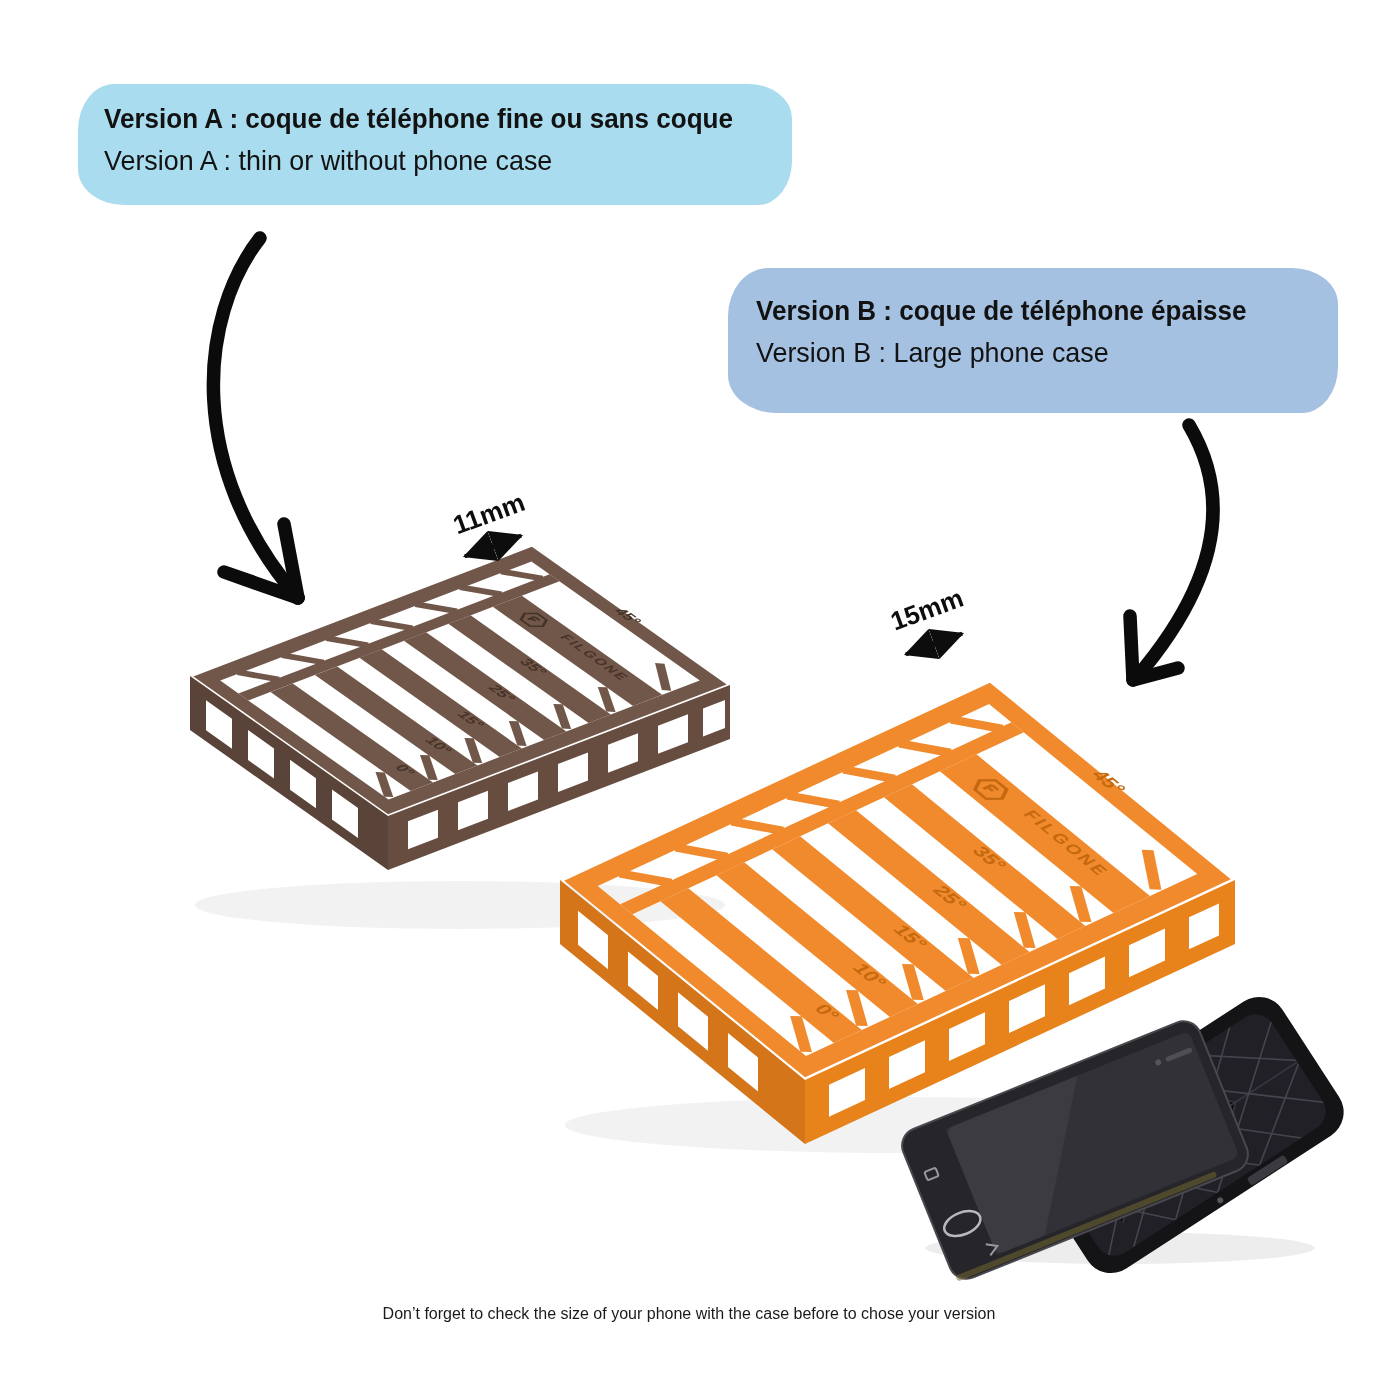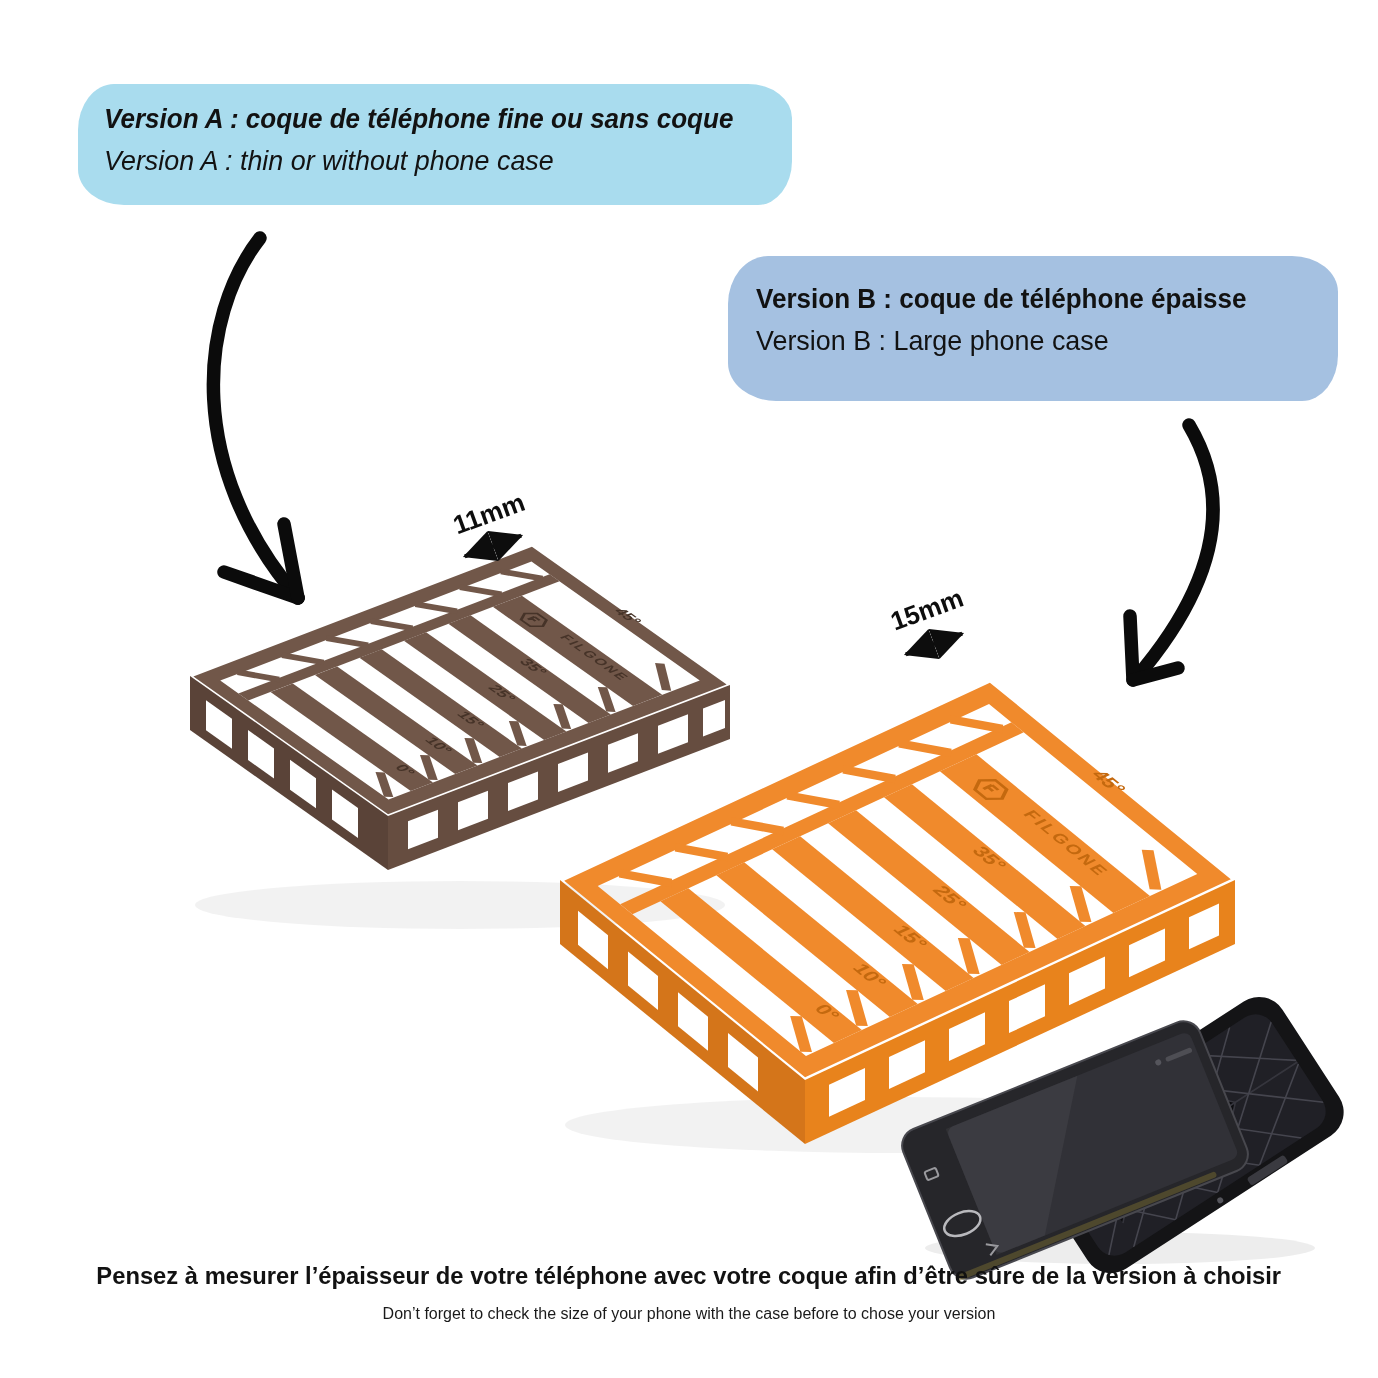--- a/index.html
+++ b/index.html
@@ -5,22 +5,22 @@
   html,body{margin:0;padding:0;background:#fff;}
   body{width:1378px;height:1378px;position:relative;overflow:hidden;
        font-family:"Liberation Sans",sans-serif;color:#121212;}
   .canvas{position:absolute;inset:0;width:1378px;height:1378px;}
   .bubble{position:absolute;box-sizing:border-box;}
   .bubble .t1{font-weight:bold;font-size:28px;white-space:nowrap;
               display:inline-block;transform:scaleX(.93);transform-origin:left center;line-height:1.5;}
   .bubble .t2{font-weight:400;font-size:28px;white-space:nowrap;
               display:inline-block;transform:scaleX(.96);transform-origin:left center;line-height:1.5;}
   .bubble-a{left:78px;top:84px;width:714px;height:121px;background:#a9dcee;
-            border-radius:36px 44px 34px 46px / 46px 34px 44px 36px;padding:14px 26px 0 26px;font-style:italic;}
-  .bubble-b{left:728px;top:256px;width:610px;height:145px;background:#a5c1e1;
+            border-radius:36px 44px 34px 46px / 46px 34px 44px 36px;padding:14px 26px 0 26px;}
+  .bubble-b{left:728px;top:268px;width:610px;height:145px;background:#a5c1e1;
             border-radius:40px 46px 36px 48px / 48px 36px 46px 38px;padding:22px 28px 0 28px;}
   .footer-line{position:absolute;left:0;width:1378px;text-align:center;z-index:5;}
   .footer-1{top:1262px;font-weight:bold;font-size:24.5px;}
   .footer-1 span{display:inline-block;transform:scaleX(.97);white-space:nowrap;}
   .footer-2{top:1305px;font-weight:400;font-size:16px;color:#1a1a1a;}
   svg.scene{position:absolute;inset:0;z-index:1;}
   .dim-text{font-size:26px;font-weight:600;fill:#0d0d0d;}
   .engraved{font-weight:600;}
 </style>
 </head>
@@ -198,18 +198,15 @@
         <polygon points="-112,-68 30,-68 -60,68 -112,68" fill="#ffffff" opacity="0.05"></polygon>
         <ellipse cx="-132" cy="26" rx="19" ry="11" fill="none" stroke="#b9b9bd" stroke-width="2.5"></ellipse>
         <rect x="-148" y="-36" width="12" height="9" rx="2" fill="none" stroke="#9a9a9e" stroke-width="2"></rect>
         <path d="M-118 54 l10 6 l-10 6" fill="none" stroke="#9a9a9e" stroke-width="2"></path>
         <rect x="118" y="-52" width="28" height="5" rx="2.5" fill="#4e4e54"></rect>
         <circle cx="110" cy="-50" r="3" fill="#55555c"></circle>
       </g>
     </g>
   </svg>
 
-  <div class="footer-line footer-1">
-    <span>Pensez à mesurer l’épaisseur de votre téléphone avec votre coque afin d’être sûre de la version à choisir</span>
-  </div>
   <div class="footer-line footer-2">Don’t forget to check the size of your phone with the case before to chose your version</div>
 
 </div>
 
 </body></html>

